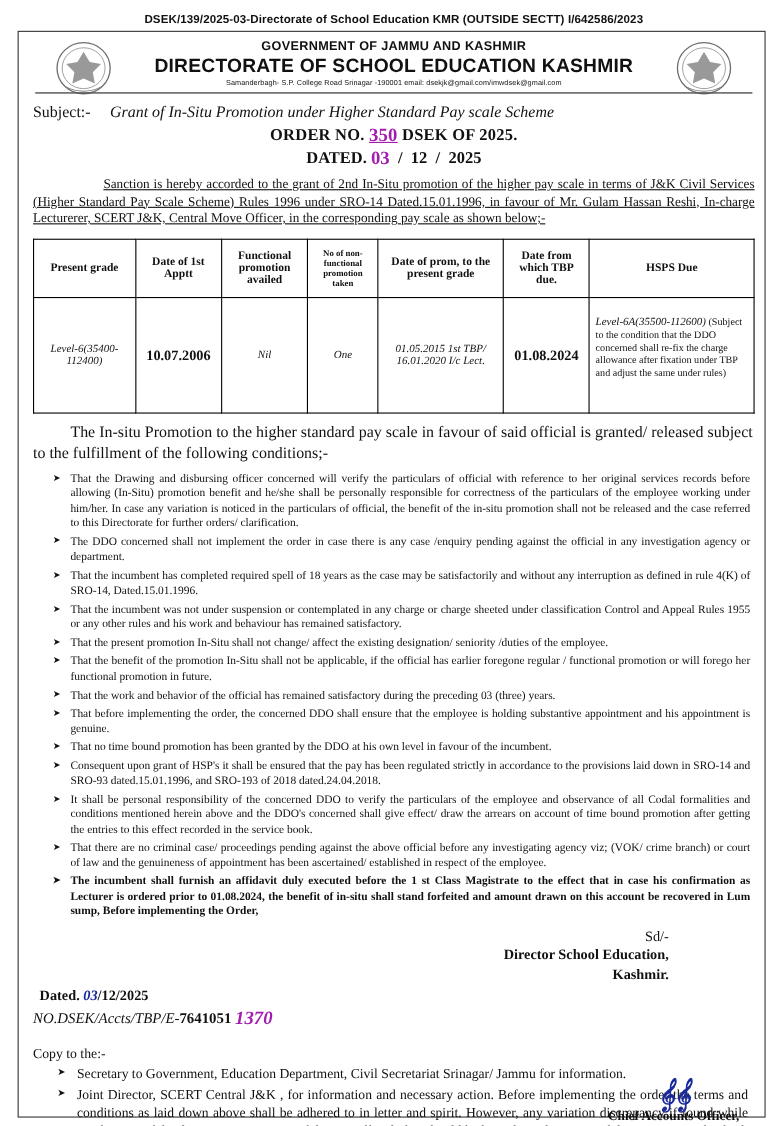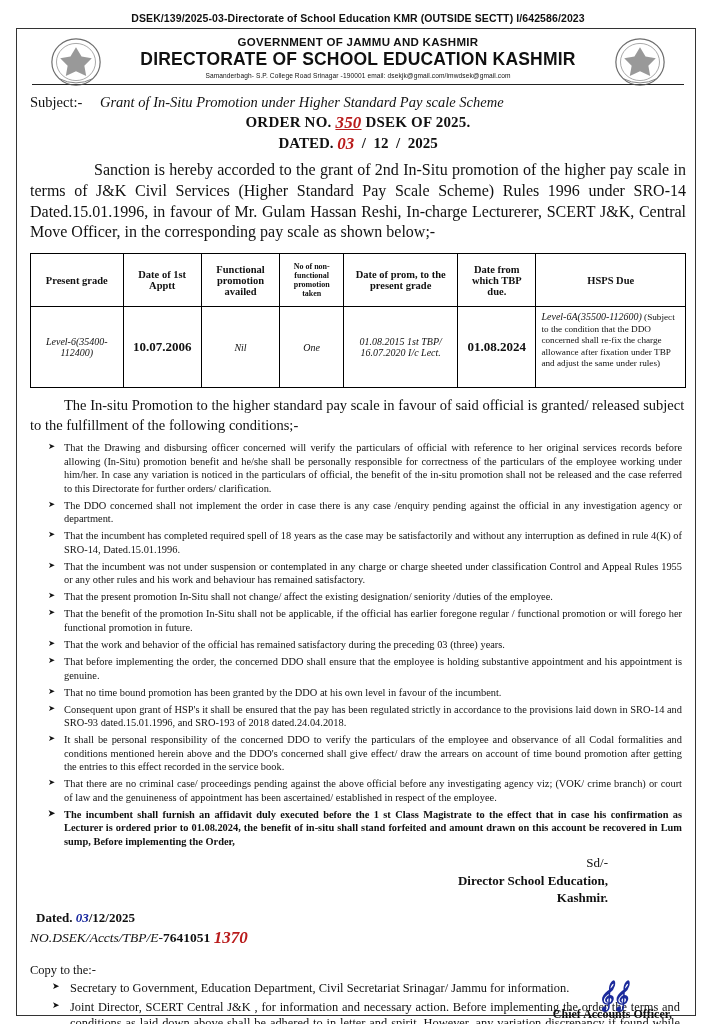--- a/index.html
+++ b/index.html
@@ -89,38 +89,38 @@
   }
   .orderno {
     text-align: center;
     font-weight: bold;
     font-size: 15px;
     margin-top: 2px;
     letter-spacing: .2px;
   }
   .hand {
     font-family: "Liberation Serif", serif;
-    color: #b91c1c;
+    color: #a21caf;
     font-weight: bold;
     font-size: 17px;
-    font-style: italic;
     vertical-align: -1px;
   }
   .u { text-decoration: underline; }
   .dated {
     text-align: center;
     font-weight: bold;
     font-size: 15px;
     margin-top: 1px;
   }
   .para {
     margin-top: 6px;
-    font-size: 16px;
+    font-size: 12px;
     line-height: 1.30;
     text-align: justify;
+    text-decoration: underline;
   }
   .para .ind { display: inline-block; width: 64px; }
   table.grade {
     width: 100%;
     border-collapse: collapse;
     margin-top: 10px;
     font-size: 10px;
   }
   table.grade th, table.grade td {
     border: 1px solid #000;
@@ -143,21 +143,21 @@
   table.grade td.bold {
     font-style: normal;
     font-weight: bold;
     font-size: 13px;
   }
   table.grade td.hsps {
     text-align: left;
     font-style: normal;
     font-size: 9.2px;
     line-height: 1.25;
-    padding: 4px 5px;
+    padding: 16px 5px;
     vertical-align: top;
   }
   table.grade td.hsps .t1 { font-style: italic; font-weight: normal; font-size: 10px; }
   .granted {
     margin-top: 8px;
     font-size: 14.5px;
     line-height: 1.35;
   }
   .granted .ind { display: inline-block; width: 34px; }
   ul.conds {
@@ -310,21 +310,21 @@
           <th style="width:11%">Date from which TBP due.</th>
           <th style="width:21%">HSPS Due</th>
         </tr>
       </thead>
       <tbody>
         <tr>
           <td>Level-6(35400-112400)</td>
           <td class="bold">10.07.2006</td>
           <td>Nil</td>
           <td>One</td>
-          <td>01.08.2015 1st TBP/ 16.07.2020 I/c Lect.</td>
+          <td>01.05.2015 1st TBP/ 16.01.2020 I/c Lect.</td>
           <td class="bold">01.08.2024</td>
           <td class="hsps">
             <span class="t1">Level-6A(35500-112600)</span>
             <span>(Subject to the condition that the DDO concerned shall re-fix the charge allowance after fixation under TBP and adjust the same under rules)</span>
           </td>
         </tr>
       </tbody>
     </table>
 
     <div class="granted">

